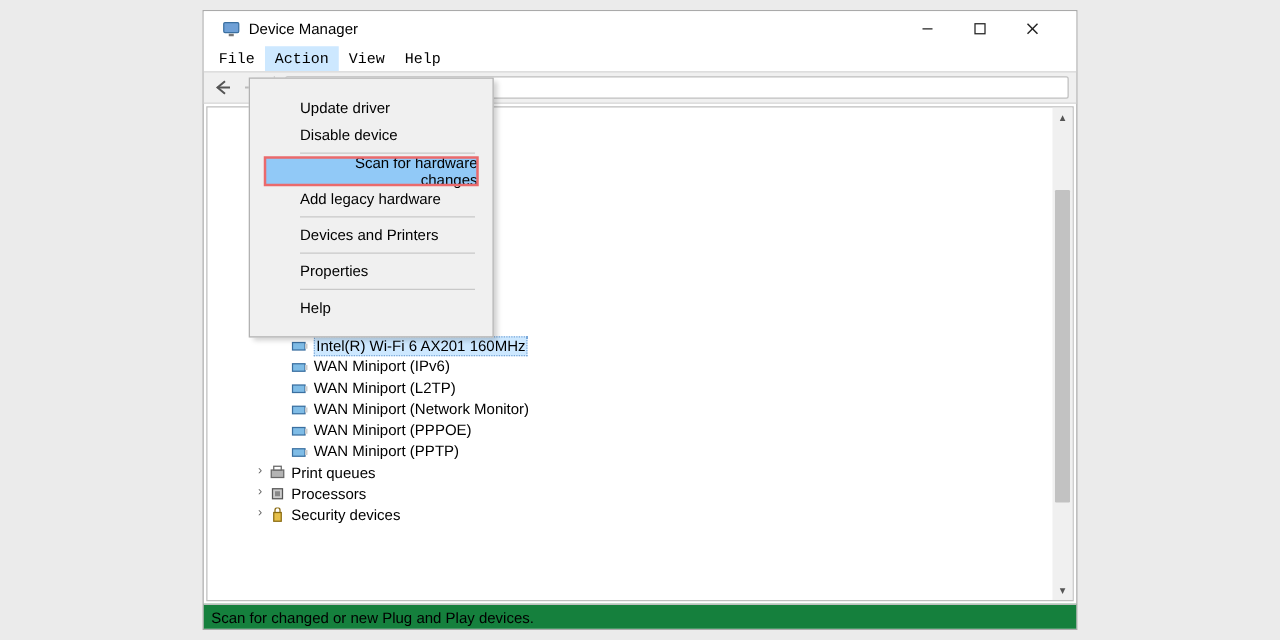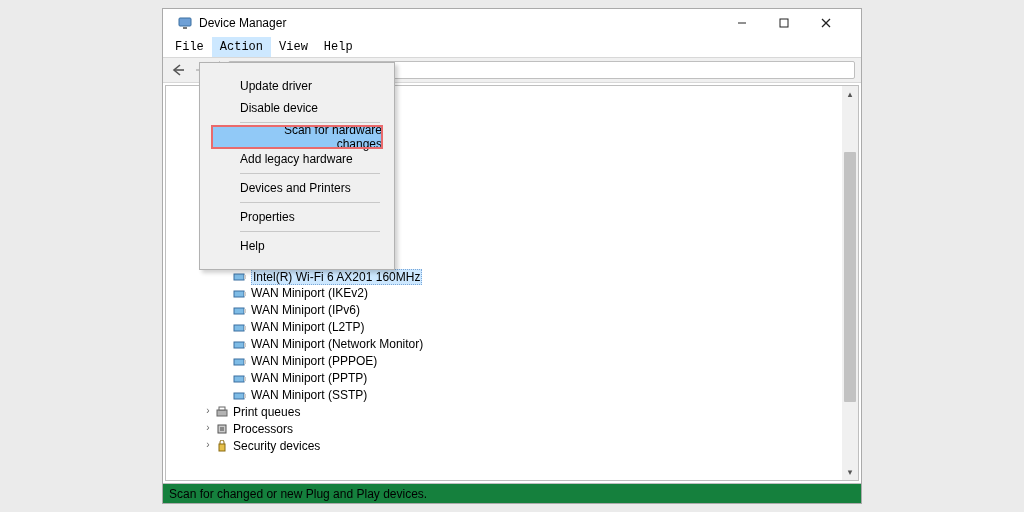--- a/index.html
+++ b/index.html
@@ -246,30 +246,20 @@
           <span class="label-txt">Intel(R) Wi-Fi 6 AX201 160MHz</span>
         </div>
         <div class="node ind-3">
             <span class="expander"></span>
             <span class="dev-icon">
               <svg width="14" height="12">
                 <rect x="1" y="4" width="10" height="6" fill="#7fbce6" stroke="#3a6fa0"></rect>
                 <rect x="11" y="5" width="2" height="4" fill="#ccc"></rect>
               </svg>
             </span>
-            <span class="label-txt">WAN Miniport (IKEv2)</span>
-          </div>
-        <div class="node ind-3">
-            <span class="expander"></span>
-            <span class="dev-icon">
-              <svg width="14" height="12">
-                <rect x="1" y="4" width="10" height="6" fill="#7fbce6" stroke="#3a6fa0"></rect>
-                <rect x="11" y="5" width="2" height="4" fill="#ccc"></rect>
-              </svg>
-            </span>
             <span class="label-txt">WAN Miniport (IPv6)</span>
           </div>
         <div class="node ind-3">
             <span class="expander"></span>
             <span class="dev-icon">
               <svg width="14" height="12">
                 <rect x="1" y="4" width="10" height="6" fill="#7fbce6" stroke="#3a6fa0"></rect>
                 <rect x="11" y="5" width="2" height="4" fill="#ccc"></rect>
               </svg>
             </span>
@@ -297,30 +287,20 @@
           </div>
         <div class="node ind-3">
             <span class="expander"></span>
             <span class="dev-icon">
               <svg width="14" height="12">
                 <rect x="1" y="4" width="10" height="6" fill="#7fbce6" stroke="#3a6fa0"></rect>
                 <rect x="11" y="5" width="2" height="4" fill="#ccc"></rect>
               </svg>
             </span>
             <span class="label-txt">WAN Miniport (PPTP)</span>
-          </div>
-        <div class="node ind-3">
-            <span class="expander"></span>
-            <span class="dev-icon">
-              <svg width="14" height="12">
-                <rect x="1" y="4" width="10" height="6" fill="#7fbce6" stroke="#3a6fa0"></rect>
-                <rect x="11" y="5" width="2" height="4" fill="#ccc"></rect>
-              </svg>
-            </span>
-            <span class="label-txt">WAN Miniport (SSTP)</span>
           </div>
 
         <div class="node ind-2">
           <span class="expander">›</span>
           <span class="dev-icon">
               <svg width="14" height="12">
                 <rect x="2" y="4" width="10" height="6" fill="#b3b3b3" stroke="#666"></rect>
                 <rect x="4" y="1" width="6" height="3" fill="#fff" stroke="#666"></rect>
               </svg>
             </span>

